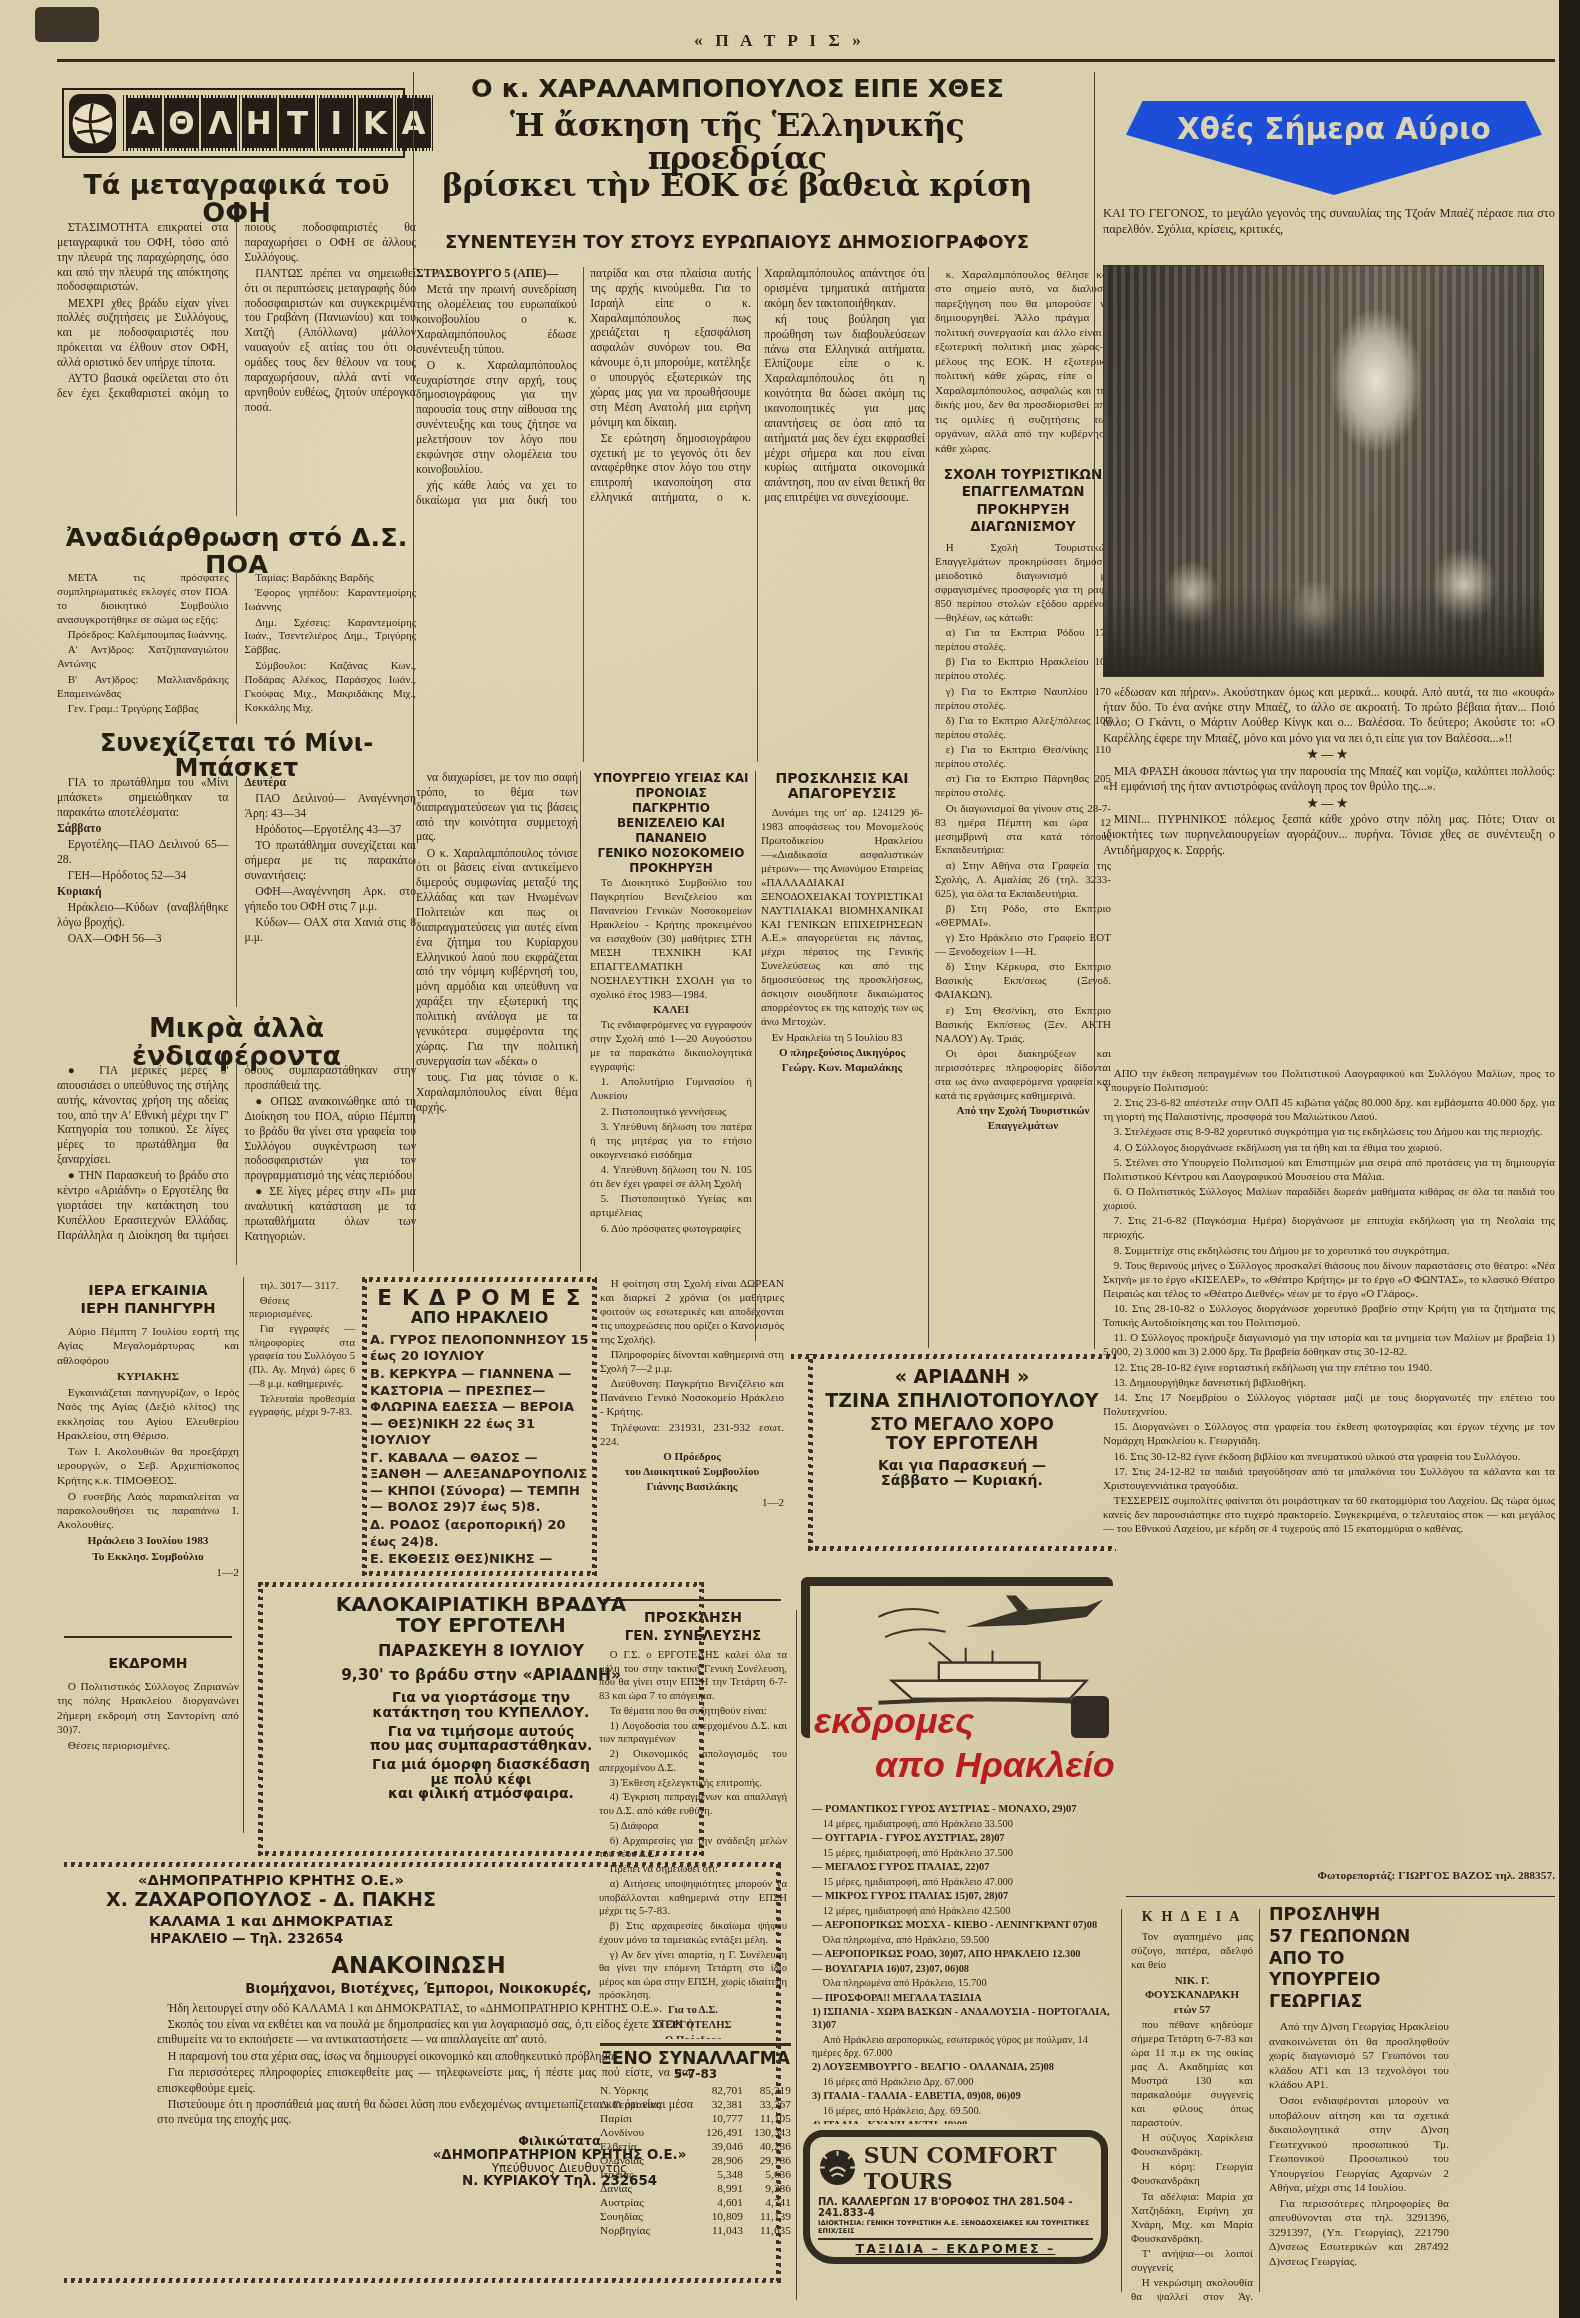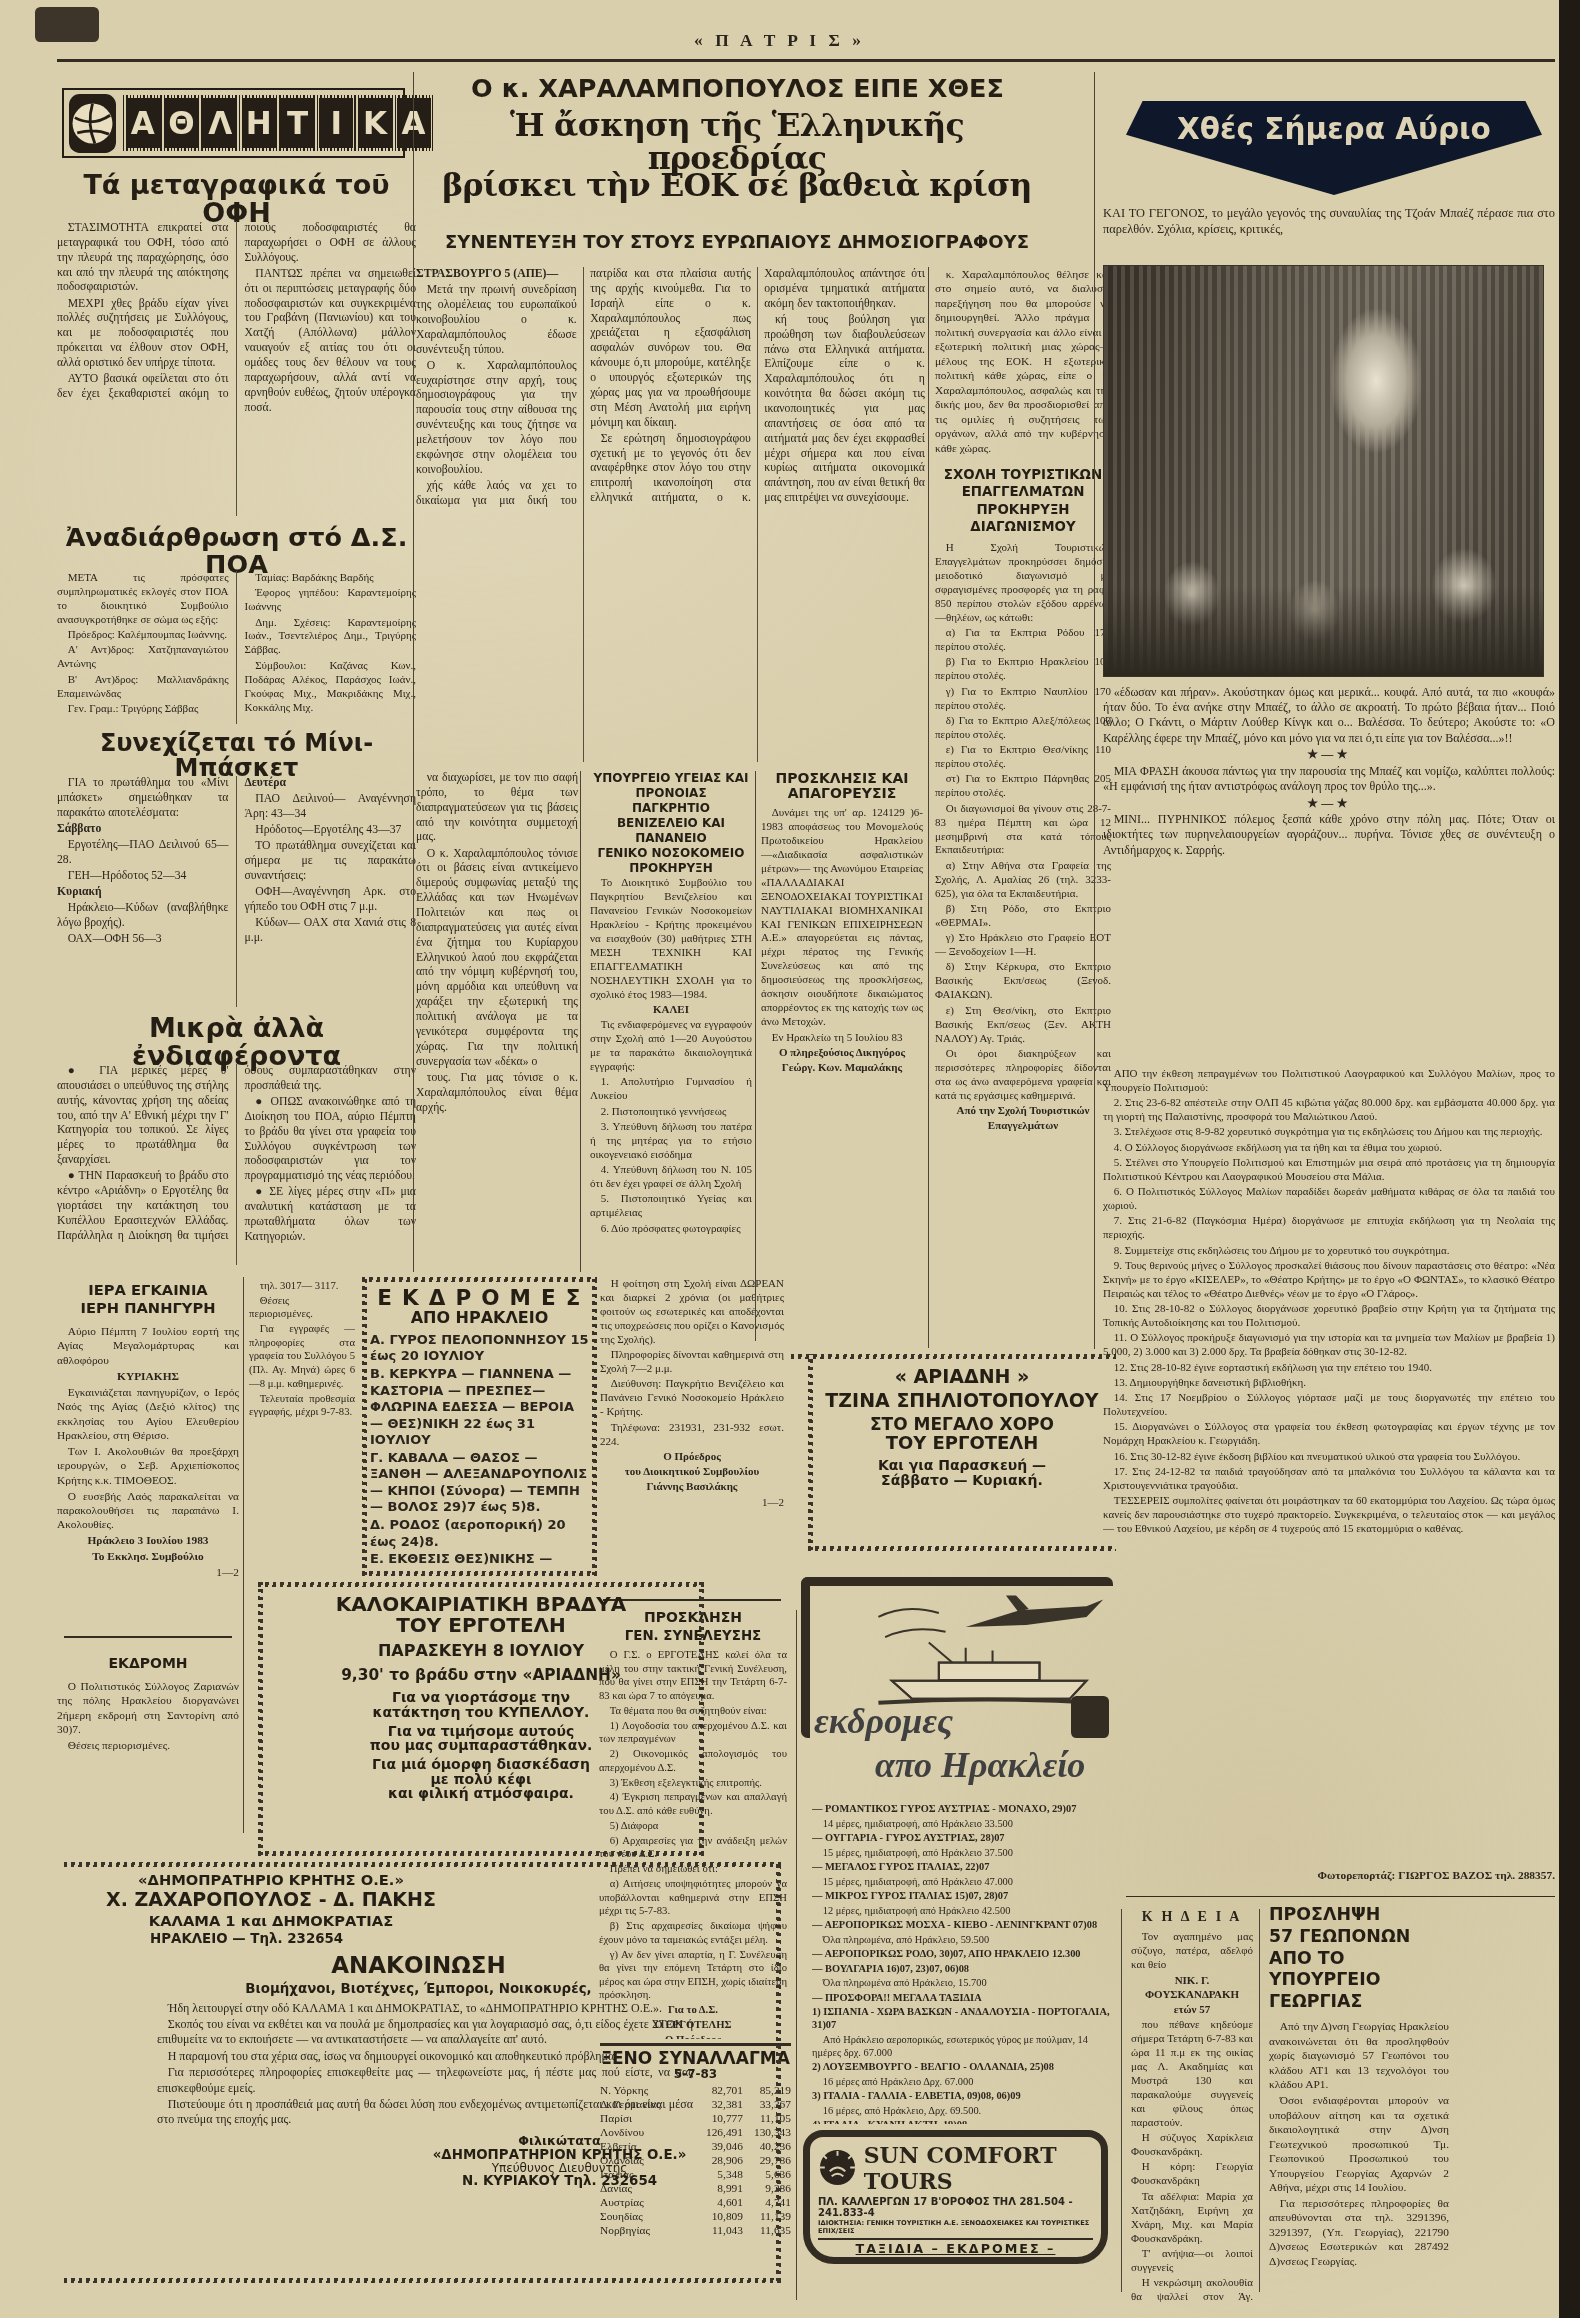--- a/index.html
+++ b/index.html
@@ -19,37 +19,37 @@
   .hl{font-family:"DejaVu Sans",sans-serif;font-weight:700;text-align:center;color:#241e15;line-height:1.05}
   .shl{font-family:"DejaVu Serif",serif;font-weight:700;text-align:center;color:#221c14;line-height:1.04;letter-spacing:-0.7px}
   .vr{position:absolute;width:1.3px;background:#4c4434}
   .hr{position:absolute;height:2px;background:#332c21}
   .wavy-h{position:absolute;height:4.7px;background:repeating-linear-gradient(100deg,#3a332a 0 3.4px,transparent 3.4px 7.4px)}
   .wavy-v{position:absolute;width:4.7px;background:repeating-linear-gradient(10deg,#3a332a 0 3.4px,transparent 3.4px 7.4px)}
   .logo-frame{display:flex;align-items:center;border:2.7px solid #241e16;padding:4px 5.4px;background:transparent}
   .ball{width:59px;height:59px;background:#241e16;border-radius:10.7px;display:flex;align-items:center;justify-content:center;margin-right:6.7px}
   .tiles{display:flex;gap:4.7px;background:repeating-linear-gradient(90deg,#241e16 0 1.3px,transparent 1.3px 3.4px);padding:0 2.7px;align-items:center;height:56px}
   .tiles span{display:flex;align-items:center;justify-content:center;width:34px;height:50px;background:#241e16;color:#e6dcbd;font:700 31px "DejaVu Sans",sans-serif}
-  .banner{background:#0f172a;color:#ddd3b4;clip-path:polygon(4% 0,96% 0,100% 36%,50% 100%,0 36%);
+  .banner{background:#1d4ed8;color:#ddd3b4;clip-path:polygon(4% 0,96% 0,100% 36%,50% 100%,0 36%);
           font:700 29.5px "DejaVu Sans",sans-serif;text-align:center;padding-top:10.7px;box-sizing:border-box}
   .photo{background-color:#5a5349;
     background-image:
       linear-gradient(0deg,#2c2820 0%,rgba(44,40,32,0) 22%),
       radial-gradient(64px 101px at 62% 28%,#e9e2d0 0%,#b3ab99 45%,rgba(179,171,153,0) 72%),
       radial-gradient(40px 47px at 20% 80%,#c3bbaa 0%,rgba(195,187,170,0) 70%),
       radial-gradient(37px 44px at 48% 84%,#b0a896 0%,rgba(176,168,150,0) 70%),
       radial-gradient(47px 54px at 82% 78%,#cdc5b3 0%,rgba(205,197,179,0) 70%),
       repeating-linear-gradient(90deg,rgba(233,226,208,.12) 0 4px,rgba(0,0,0,.12) 4px 8.7px),
       linear-gradient(100deg,#39332b 0%,#574f44 30%,#6b6357 55%,#453f36 100%);
     border:1.3px solid #3a332a}
   table.fx{width:100%;border-collapse:collapse;font-size:11.4px}
   table.fx td{padding:1px 0}
   table.fx td:nth-child(2),table.fx td:nth-child(3){text-align:right;width:48px}
   .thick-frame{border:7.4px solid #332c22;border-radius:20px 20px 31px 31px;box-sizing:border-box}
-  .script-title{font-family:Liberation Serif, serif;font-style:italic;font-weight:700;color:#404040}
+  .script-title{font-family:Liberation Sans, sans-serif;font-style:italic;font-weight:700;color:#b91c1c}
 </style>
 </head>
 <body>
 
 <div class="abs" style="left:1559px;top:0;width:21.5px;height:2319px;background:#1f1a13"></div>
 <div class="abs" style="left:35px;top:6.7px;width:64px;height:35px;background:#2b241b;border-radius:5.4px;opacity:.9"></div>
 
 <div class="abs bc" style="left:0;top:29.5px;width:1559px;text-align:center;font:700 17.4px 'Liberation Serif',serif;letter-spacing:4px">« Π Α Τ Ρ Ι Σ »</div>
 <div class="hr" style="left:57px;top:59px;width:1498px;height:3.4px"></div>
 

